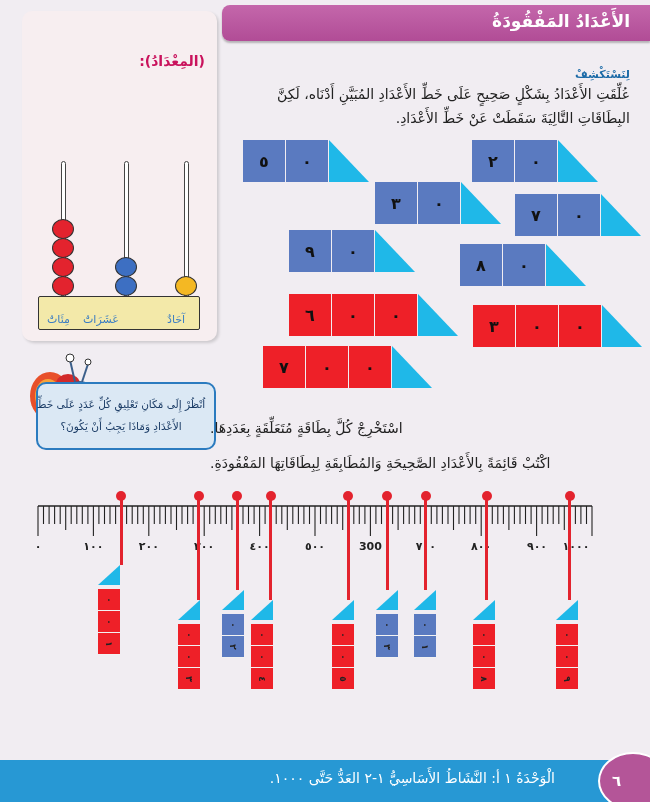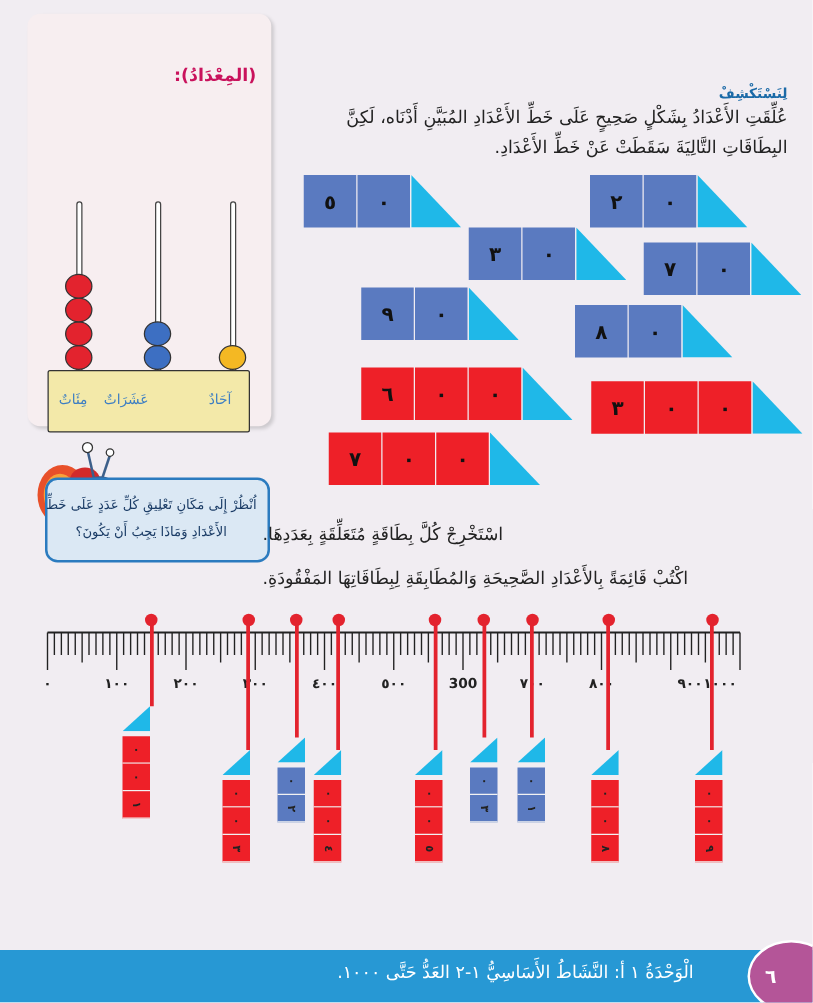--- a/index.html
+++ b/index.html
@@ -17,21 +17,21 @@
   .vocab { position: absolute; left: 22px; top: 11px; width: 195px; height: 330px; background: #f7eef0;
     border-radius: 10px; box-shadow: 2px 2px 3px rgba(0,0,0,0.15); }
   .vocab-head { position: absolute; right: 0; top: 0; width: 130px; height: 35px; background: #c9125c;
     border-radius: 0 10px 0 0; color: #fff; font-size: 15px; font-weight: bold; text-align: right; padding: 6px 10px 0 0; direction: rtl; }
   .vocab-term { position: absolute; right: 12px; top: 42px; color: #c9125c; font-size: 14px; font-weight: bold; direction: rtl; }
   .vocab-def { position: absolute; right: 10px; top: 66px; width: 180px; font-size: 12.5px; line-height: 22px; color: #222; text-align: right; direction: rtl; }
 
   .abacus { position: absolute; left: 14px; top: 150px; width: 170px; height: 175px; }
   .rod { position: absolute; width: 5px; background: #fff; border: 1.2px solid #444; border-radius: 3px; }
   .bead { position: absolute; width: 22px; height: 20px; border-radius: 50%; border: 1px solid #333; }
-  .abacus-base { position: absolute; left: 24px; top: 135px; width: 145px; height: 50px; background: #f3e9a9; border: 1.5px solid #333; border-radius: 2px; }
+  .abacus-base { position: absolute; left: 24px; top: 135px; width: 145px; height: 34px; background: #f3e9a9; border: 1.5px solid #333; border-radius: 2px; }
   .abacus-label { position: absolute; top: 16px; font-size: 11px; color: #3c7ec3; direction: rtl; }
 
   
   .explore { position: absolute; right: 20px; top: 68px; color: #1b6aa7; font-size: 11px; font-weight: bold; direction: rtl; }
   .intro { position: absolute; right: 20px; top: 82px; width: 400px; font-size: 14px; line-height: 24px; color: #222; text-align: right; direction: rtl; }
 
   
   .card { position: absolute; height: 42px; display: flex; direction: ltr; }
   .cell { width: 42px; height: 42px; margin-right: 1px; display: flex; align-items: center; justify-content: center;
     font-size: 16px; color: #111; font-weight: bold; }
@@ -66,20 +66,23 @@
   .footer { position: absolute; left: 0; top: 760px; width: 650px; height: 42px; background: #2798d4; }
   .footer-text { position: absolute; right: 95px; top: 10px; color: #fff; font-size: 14px; direction: rtl; }
   .page-num { position: absolute; left: 598px; top: 752px; width: 70px; height: 58px; border-radius: 50%; background: #b45598; border: 2px solid #fff; }
   .page-num span { position: absolute; left: 12px; top: 18px; color: #fff; font-size: 15px; font-weight: bold; }
 </style>
 </head>
 <body>
 
 <div class="page">
 
+  <div class="title-bar">
+    <span>الأَعْدَادُ المَفْقُودَةُ</span>
+  </div>
 
   <div class="vocab">
     <div class="vocab-term">(المِعْدَادُ):</div>
 
     <div class="abacus">
       <div class="rod" style="left:25px;top:0;height:140px;"></div>
       <div class="rod" style="left:88px;top:0;height:140px;"></div>
       <div class="rod" style="left:148px;top:0;height:140px;"></div>
       <div id="beads">
           <div class="bead" style="left: 16px; top: 115px; background: rgb(227, 35, 46);"></div>
@@ -295,21 +298,21 @@
     <div id="nl-labels">
         <span class="nl-label" style="left: 8px;">٠</span>
         <span class="nl-label" style="left: 63.4px;">١٠٠</span>
         <span class="nl-label" style="left: 118.8px;">٢٠٠</span>
         <span class="nl-label" style="left: 174.2px;">٣٠٠</span>
         <span class="nl-label" style="left: 229.6px;">٤٠٠</span>
         <span class="nl-label" style="left: 285px;">٥٠٠</span>
         <span class="nl-label" style="left: 340.4px;">300</span>
         <span class="nl-label" style="left: 395.8px;">٧٠٠</span>
         <span class="nl-label" style="left: 451.2px;">٨٠٠</span>
-        <span class="nl-label" style="left: 522px;">٩٠٠</span>
+        <span class="nl-label" style="left: 507px;">٩٠٠</span>
         <span class="nl-label" style="left: 528px; margin-left: 18px;">١٠٠٠</span>
       </div>
   </div>
 
   <div id="hanging">
       <div class="pin-head" style="left: 116.1px; top: 491px;"></div>
       <div class="pin-line" style="left: 119.6px; top: 496px; height: 69px;"></div>
       <div class="hcard" style="left: 98px; top: 565px;"><svg class="htri" viewBox="0 0 22 20">
           <polygon points="22,0 22,20 0,20" fill="#1fb8e8"></polygon>
         </svg><div class="hcell red">

